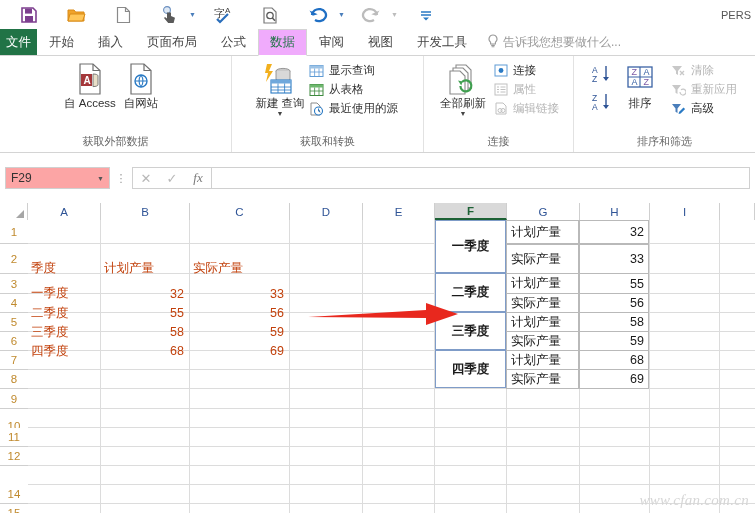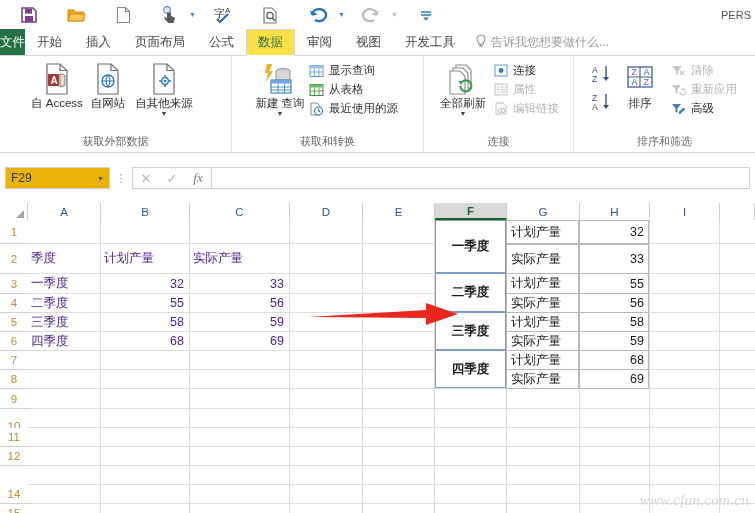--- a/index.html
+++ b/index.html
@@ -34,29 +34,29 @@
   
   .tabbar {
     position: absolute; top: 29px; left: 0; width: 755px; height: 27px;
     background: #ffffff;
     display: flex; align-items: stretch;
     border-bottom: 1px solid #d4d4d4;
   }
   .tab-file {
     background: #217346; color: #ffffff;
     display: flex; align-items: center; justify-content: center;
-    padding: 0 0; font-size: 12.5px;
+    padding: 0 6px; font-size: 12.5px;
   }
   .tab {
     display: flex; align-items: center; justify-content: center;
     padding: 0 11px; font-size: 12.5px; color: #444444;
     border: 1px solid transparent; border-bottom: none;
   }
   .tab.active {
-    color: #217346; background: #fde047;
+    color: #217346; background: #f0abfc;
     border: 1px solid #d4d4d4; border-bottom: 1px solid #ffffff;
     position: relative; z-index: 3; margin-bottom: -1px;
   }
   .tellme {
     display: flex; align-items: center; gap: 4px;
     padding: 0 8px; font-size: 12px; color: #9a9a9a;
   }
   .bulb { color: #9a9a9a; }
 
   
@@ -94,21 +94,21 @@
   .small-btn.disabled { color: #b4b4b4; }
   .mini-caret { font-size: 7px; color: #444; line-height: 1; }
 
   
   .formulabar {
     position: absolute; top: 153px; left: 0; width: 755px; height: 50px;
     background: #ffffff;
     display: flex; align-items: center; padding: 0 5px;
   }
   .namebox {
-    width: 105px; height: 22px; border: 1px solid #d0d0d0; background: #eab308;
+    width: 105px; height: 22px; border: 1px solid #d0d0d0; background: #fca5a5;
     display: flex; align-items: center; justify-content: space-between;
     padding: 0 5px; font-size: 12px; color: #333;
   }
   .namebox .nb-caret { font-size: 7px; color: #555; }
   .fb-dots { width: 22px; text-align: center; color: #999; font-size: 11px; }
   .fb-icons {
     display: flex; align-items: center; height: 22px;
     border: 1px solid #d0d0d0; border-right: none; background: #fff;
   }
   .fb-icon { width: 26px; text-align: center; color: #b8b8b8; font-size: 13px; }
@@ -153,23 +153,23 @@
   .rh {
     position: absolute; left: 0; width: 28px;
     display: flex; align-items: center; justify-content: center;
     font-size: 11.5px; color: #c08a2e;
     border-bottom: 1px solid #cfcfcf; background: #fff;
   }
   .cells { position: absolute; left: 28px; top: 17px; right: 0; bottom: 0; }
   .gl-v { position: absolute; top: 0; width: 1px; background: #dcdcdc; }
   .gl-h { position: absolute; left: 0; height: 1px; background: #dcdcdc; }
   .cell {
-    position: absolute; font-size: 12.5px; color: #4c1d95;
+    position: absolute; font-size: 12.5px; color: #c2410c;
     display: flex; align-items: center; padding: 0 3px;
-    white-space: nowrap; overflow: hidden;
+    white-space: nowrap; overflow: hidden; margin-top: 10px;
   }
   .cell.r { justify-content: flex-end; padding-right: 5px; }
   .mergebox {
     position: absolute; border: 1px solid #7f9cc8;
     display: flex; align-items: center; justify-content: center;
     font-size: 12.5px; font-weight: bold; color: #1a1a1a; background: #fff;
   }
   .boxcell {
     position: absolute; border: 1px solid #b9b9b9;
     display: flex; align-items: center;
@@ -296,33 +296,20 @@
           <span class="glyph">
             <svg width="28" height="34" viewBox="0 0 28 34">
                 <path d="M4 2h13l7 6.5V32H4z" fill="#fff" stroke="#6f6f6f" stroke-width="1.2"></path>
                 <path d="M17 2v6.5h7" fill="none" stroke="#6f6f6f" stroke-width="1.2"></path>
                 <circle cx="14" cy="19" r="6" fill="none" stroke="#2a7ac4" stroke-width="1.4"></circle>
                 <path d="M8 19h12M14 13c2.6 3.4 2.6 8.6 0 12M14 13c-2.6 3.4-2.6 8.6 0 12" fill="none" stroke="#2a7ac4" stroke-width="1.1"></path>
               </svg>
           </span>
           <span class="lbl">自网站</span>
         </div>
-        <div class="big-btn" style="width:66px">
-          <span class="glyph">
-            <svg width="28" height="34" viewBox="0 0 28 34">
-                <path d="M4 2h13l7 6.5V32H4z" fill="#fff" stroke="#6f6f6f" stroke-width="1.2"></path>
-                <path d="M17 2v6.5h7" fill="none" stroke="#6f6f6f" stroke-width="1.2"></path>
-                <circle cx="15" cy="19" r="3.4" fill="none" stroke="#2a7ac4" stroke-width="1.5"></circle>
-                <circle cx="15" cy="19" r="1.3" fill="#2a7ac4"></circle>
-                <path d="M15 13v3M15 22v3M9 19h3M18 19h3" stroke="#2a7ac4" stroke-width="1.5"></path>
-              </svg>
-          </span>
-          <span class="lbl">自其他来源</span>
-          <span class="mini-caret">▼</span>
-        </div>
         <div style="width:1px;background:#e2e2e2;margin:2px 2px 8px 2px"></div>
       </div>
       <div class="group-label">获取外部数据</div>
     </div>
 
     <div class="group" style="width:192px">
       <div class="group-body">
         <div class="big-btn" style="width:54px">
           <span class="glyph">
             <svg width="34" height="34" viewBox="0 0 34 34">

